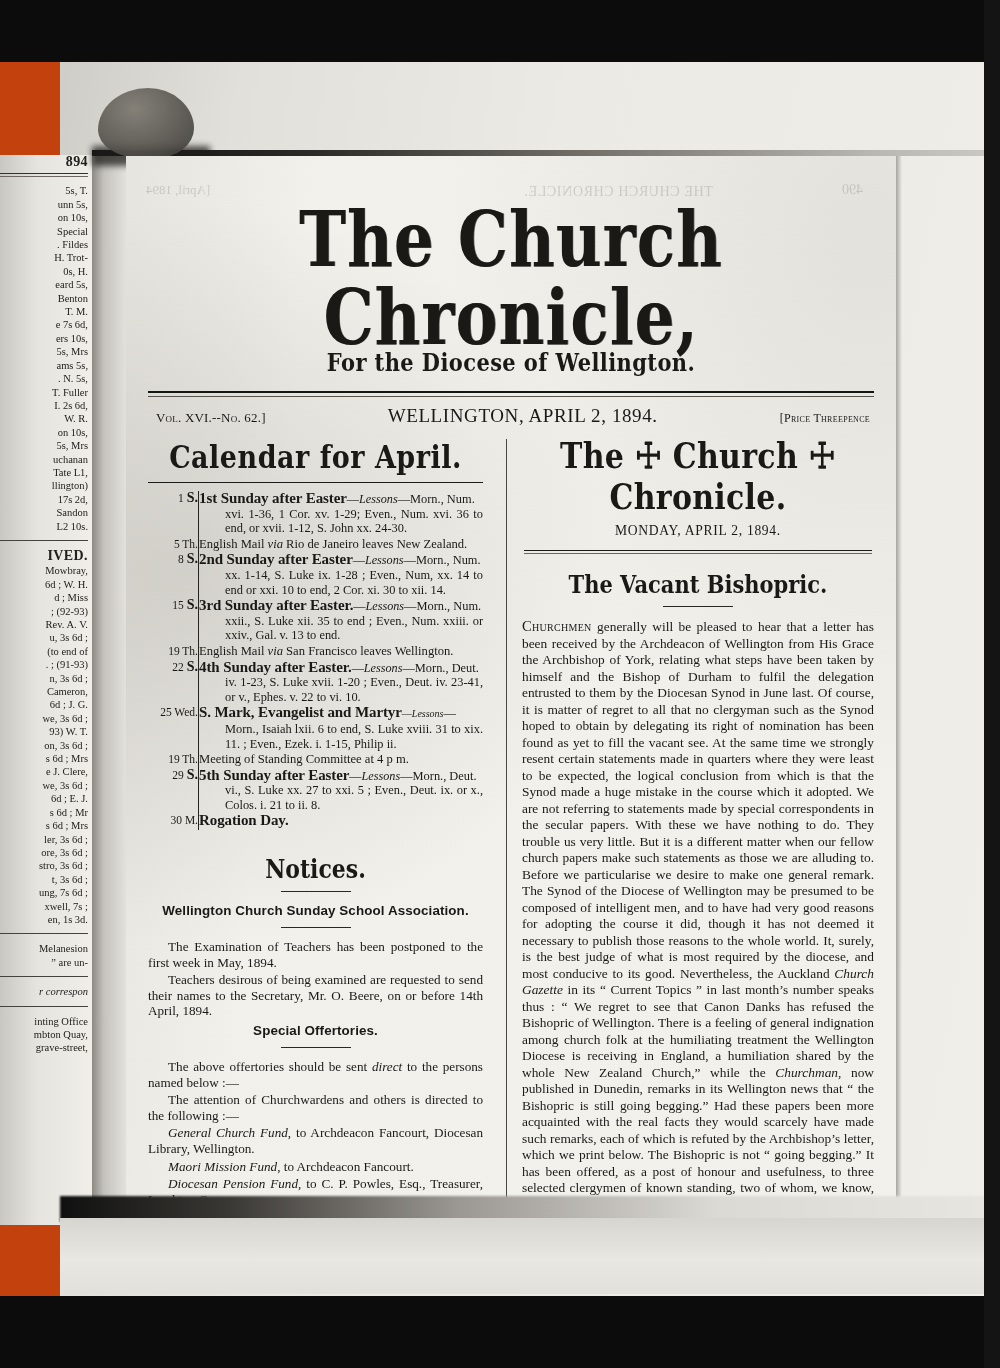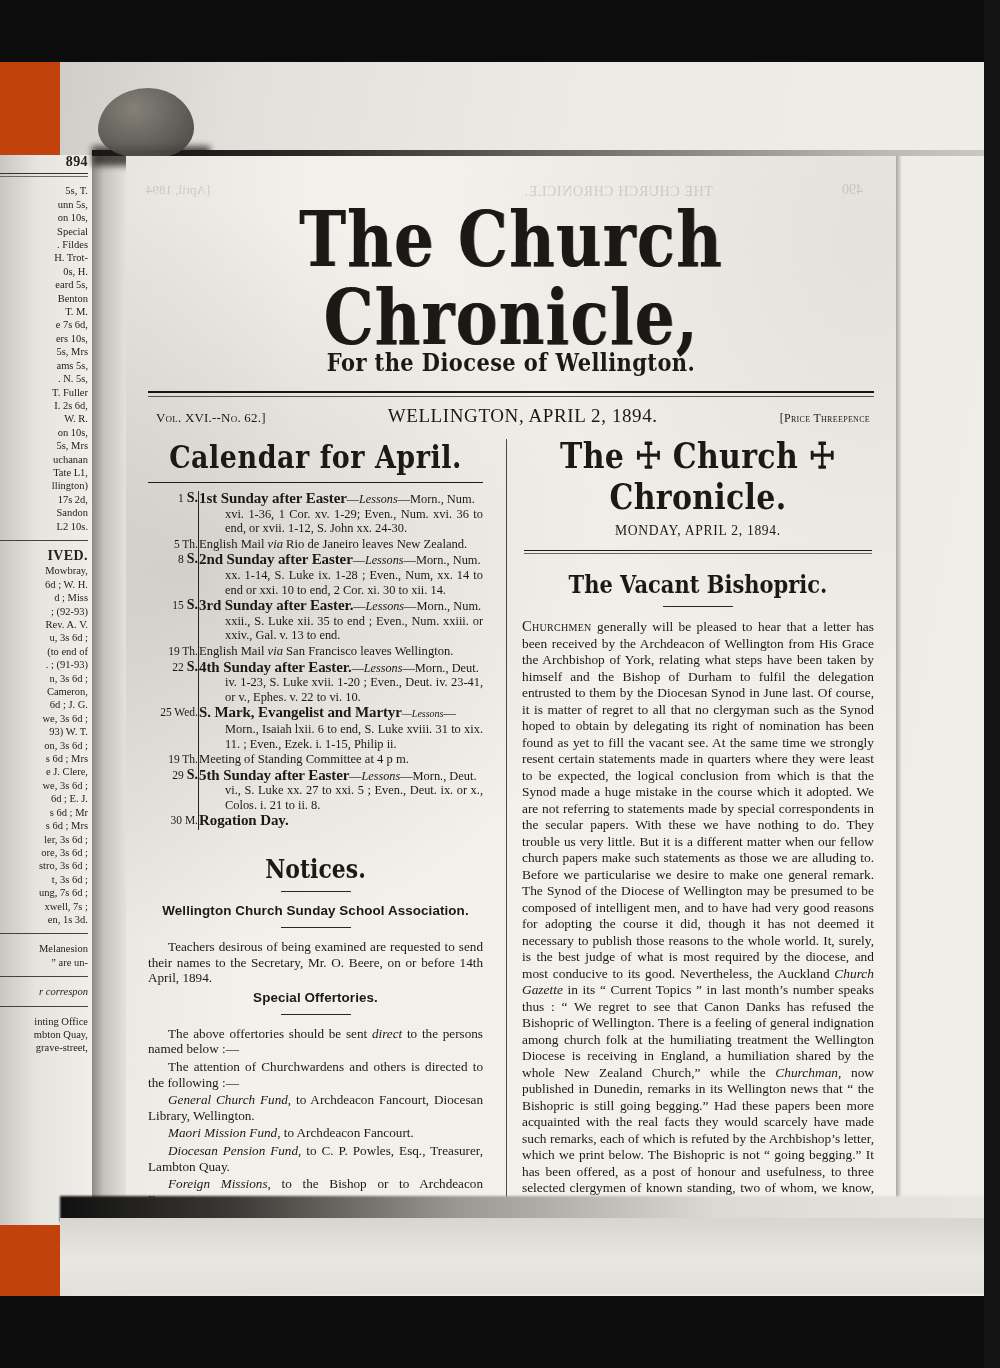--- a/index.html
+++ b/index.html
@@ -295,20 +295,21 @@
                   <td class="d">30 M.</td>
                   <td class="e"><span class="big">Rogation Day.</span></td>
                 </tr>
               </tbody>
           </table>
 
           <div class="sec-title">Notices.</div>
           <div class="shortrule"></div>
           <div class="subhead">Wellington Church Sunday School Association.</div>
           <div class="shortrule"></div>
+          <p class="body">The Examination of Teachers has been postponed to the first week in May, 1894.</p>
           <p class="body">Teachers desirous of being examined are requested to send their names to the Secretary, Mr. O. Beere, on or before 14th April, 1894.</p>
 
           <div class="subhead" style="">Special Offertories.</div>
           <div class="shortrule"></div>
           <p class="body">
             <span>The above offertories should be sent </span><span class="it">direct</span><span> to the persons named below :—</span>
           </p>
           <p class="body">The attention of Churchwardens and others is directed to the following :—</p>
           <div id="fund-list">
               <p class="body"><i>General Church Fund</i><span>, to Archdeacon Fancourt, Diocesan Library, Wellington.</span></p>

